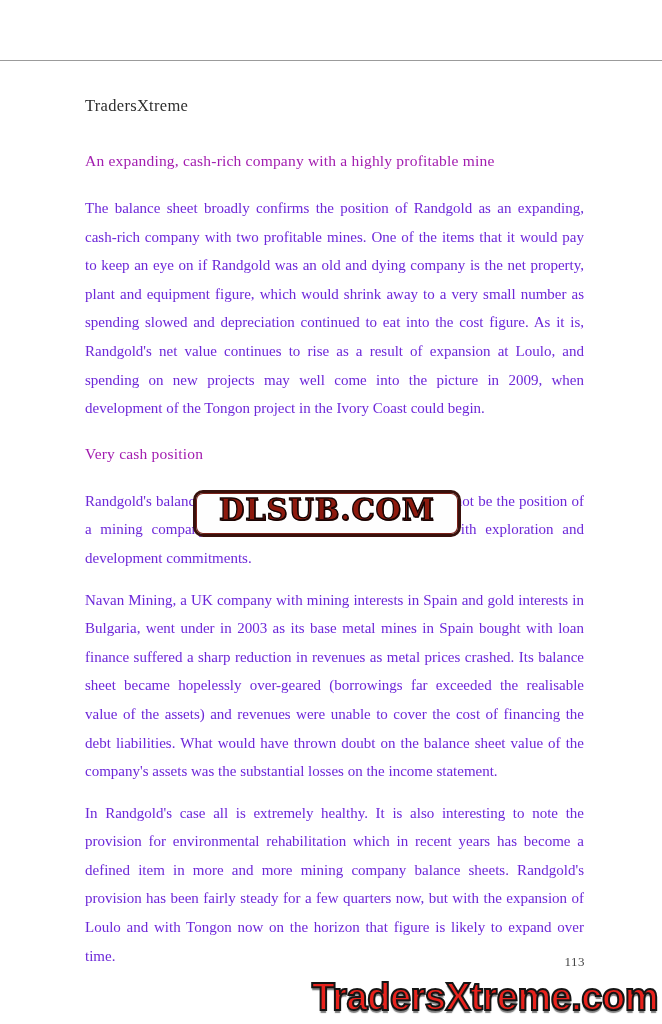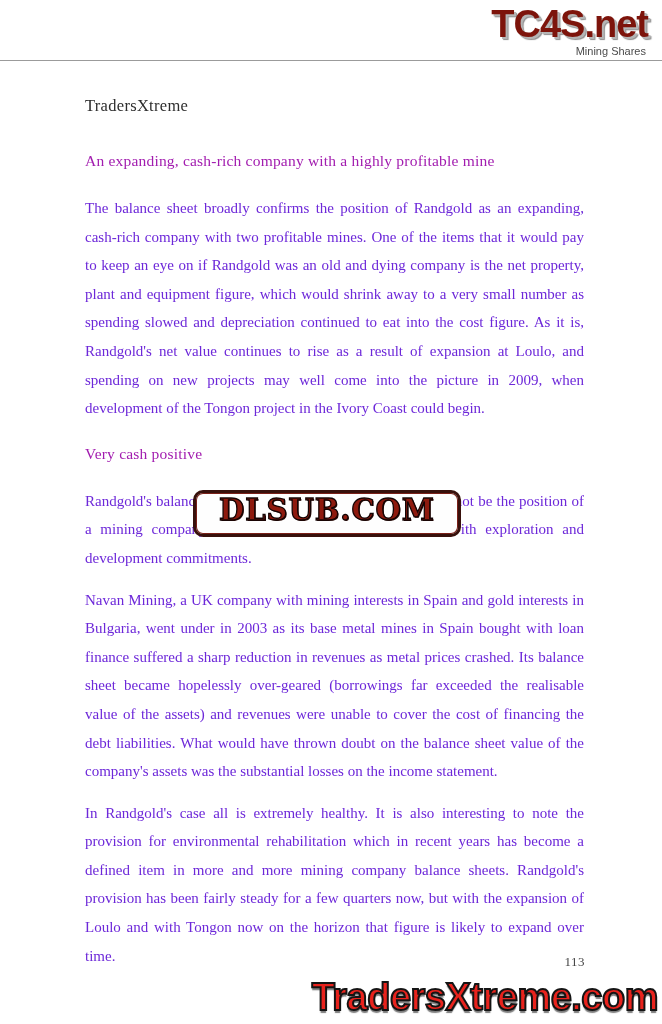--- a/index.html
+++ b/index.html
@@ -124,34 +124,30 @@
     color: #e8231d;
     -webkit-text-stroke: 2px #141414;
     text-shadow: 0 3px 1px rgba(20,20,20,0.55);
   }
 </style>
 </head>
 <body>
 
 <div class="page">
 
-  <div class="header">
-    <div class="brand-logo">TC4S.net</div>
-    <div class="brand-tagline">Mining Shares</div>
-  </div>
   <div class="header-rule"></div>
 
   <div class="content">
     <h1 class="heading">TradersXtreme</h1>
 
     <h2 class="subheading">An expanding, cash-rich company with a highly profitable mine</h2>
 
     <p class="body-para">The balance sheet broadly confirms the position of Randgold as an expanding, cash-rich company with two profitable mines. One of the items that it would pay to keep an eye on if Randgold was an old and dying company is the net property, plant and equipment figure, which would shrink away to a very small number as spending slowed and depreciation continued to eat into the cost figure. As it is, Randgold's net value continues to rise as a result of expansion at Loulo, and spending on new projects may well come into the picture in 2009, when development of the Tongon project in the Ivory Coast could begin.</p>
 
-    <h2 class="subheading spaced">Very cash positive</h2>
+    <h2 class="subheading spaced">Very cash position</h2>
 
     <p class="body-para">Randgold's balance sheet is very cash positive, which would not be the position of a mining company with no operational cash flow but with exploration and development commitments.</p>
 
     <p class="body-para">Navan Mining, a UK company with mining interests in Spain and gold interests in Bulgaria, went under in 2003 as its base metal mines in Spain bought with loan finance suffered a sharp reduction in revenues as metal prices crashed. Its balance sheet became hopelessly over-geared (borrowings far exceeded the realisable value of the assets) and revenues were unable to cover the cost of financing the debt liabilities. What would have thrown doubt on the balance sheet value of the company's assets was the substantial losses on the income statement.</p>
 
     <p class="body-para">In Randgold's case all is extremely healthy. It is also interesting to note the provision for environmental rehabilitation which in recent years has become a defined item in more and more mining company balance sheets. Randgold's provision has been fairly steady for a few quarters now, but with the expansion of Loulo and with Tongon now on the horizon that figure is likely to expand over time.</p>
   </div>
 
   <div class="watermark">
     <span class="watermark-text">DLSUB.COM</span>

